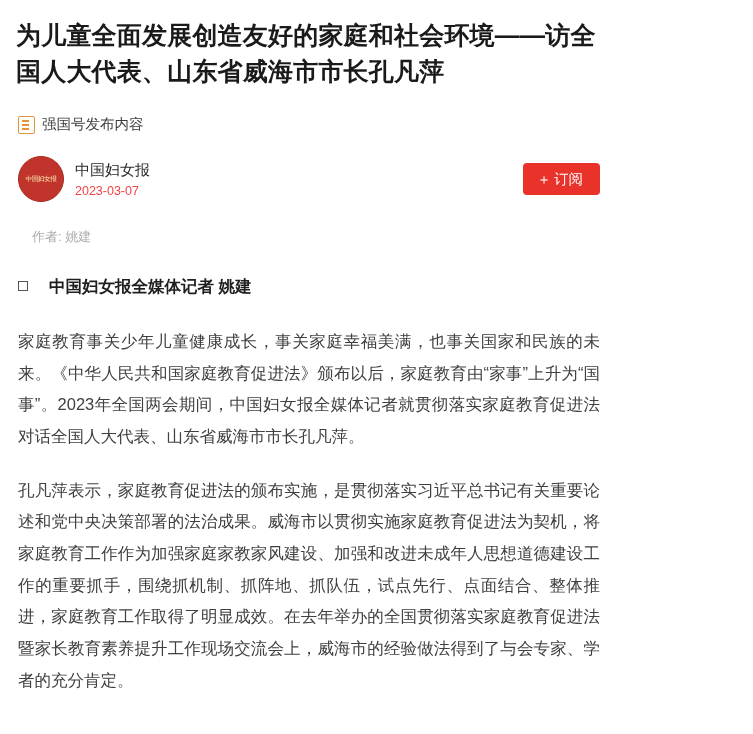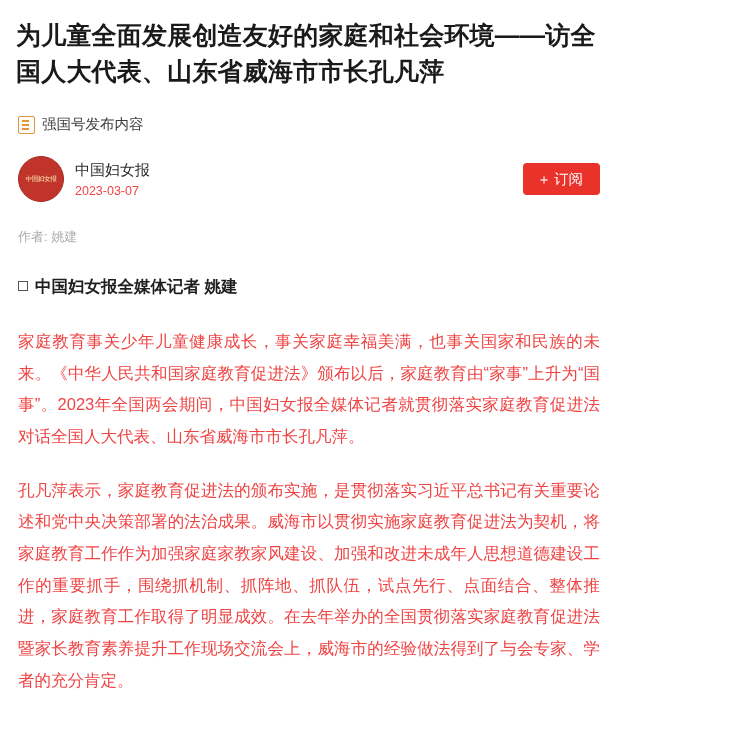--- a/index.html
+++ b/index.html
@@ -118,48 +118,48 @@
     line-height: 1;
   }
   .subscribe-btn .plus {
     font-size: 14px;
     margin-right: 1px;
   }
 
   .author-line {
     font-size: 13px;
     color: #adadad;
-    margin: 0 2px 30px 2px;
+    margin: 0 2px 30px 16px;
   }
 
   .reporter-line {
     font-size: 16.5px;
     color: #1f1f1f;
     margin: 0 2px 28px 2px;
     display: flex;
     align-items: baseline;
-    gap: 7px;
+    gap: 21px;
   }
   .reporter-line .sq {
     display: inline-block;
     width: 8px;
     height: 8px;
     border: 1px solid #555;
     flex: 0 0 auto;
     position: relative;
     top: -1px;
   }
   .reporter-line .txt {
     font-weight: bold;
   }
 
   .body-p {
     font-size: 16.5px;
     line-height: 1.92;
-    color: #ef4444;
+    color: #404040;
     margin: 0 2px 22px 2px;
     text-align: justify;
     text-justify: inter-ideograph;
   }
 </style>
 </head>
 <body>
 
 <div class="page">
 

